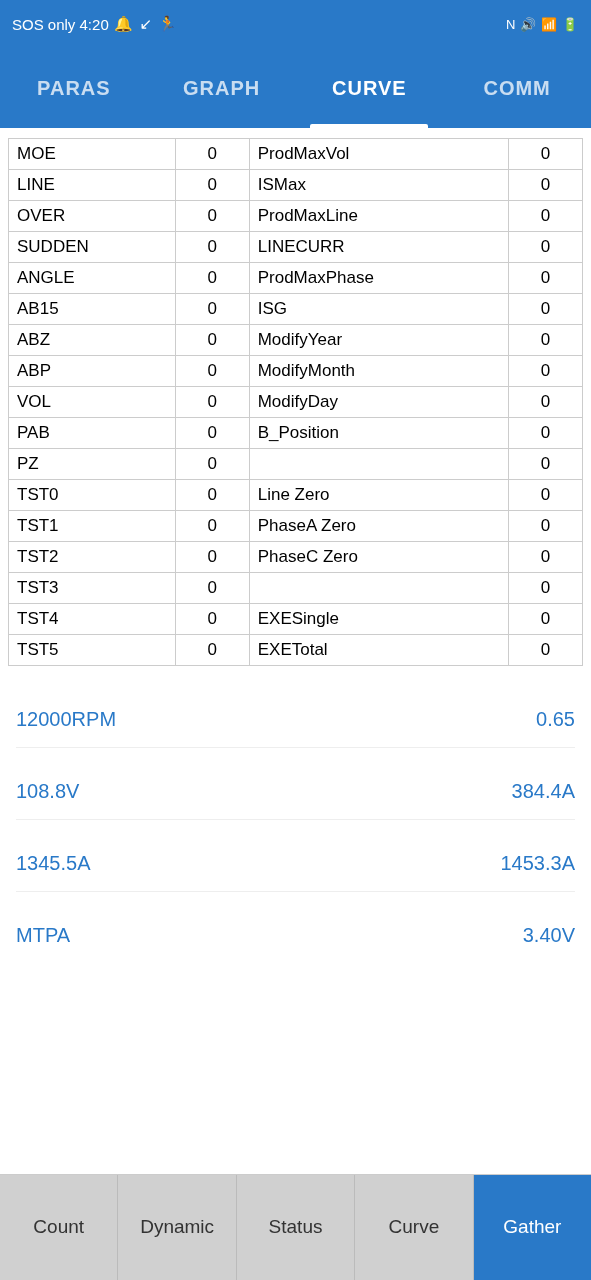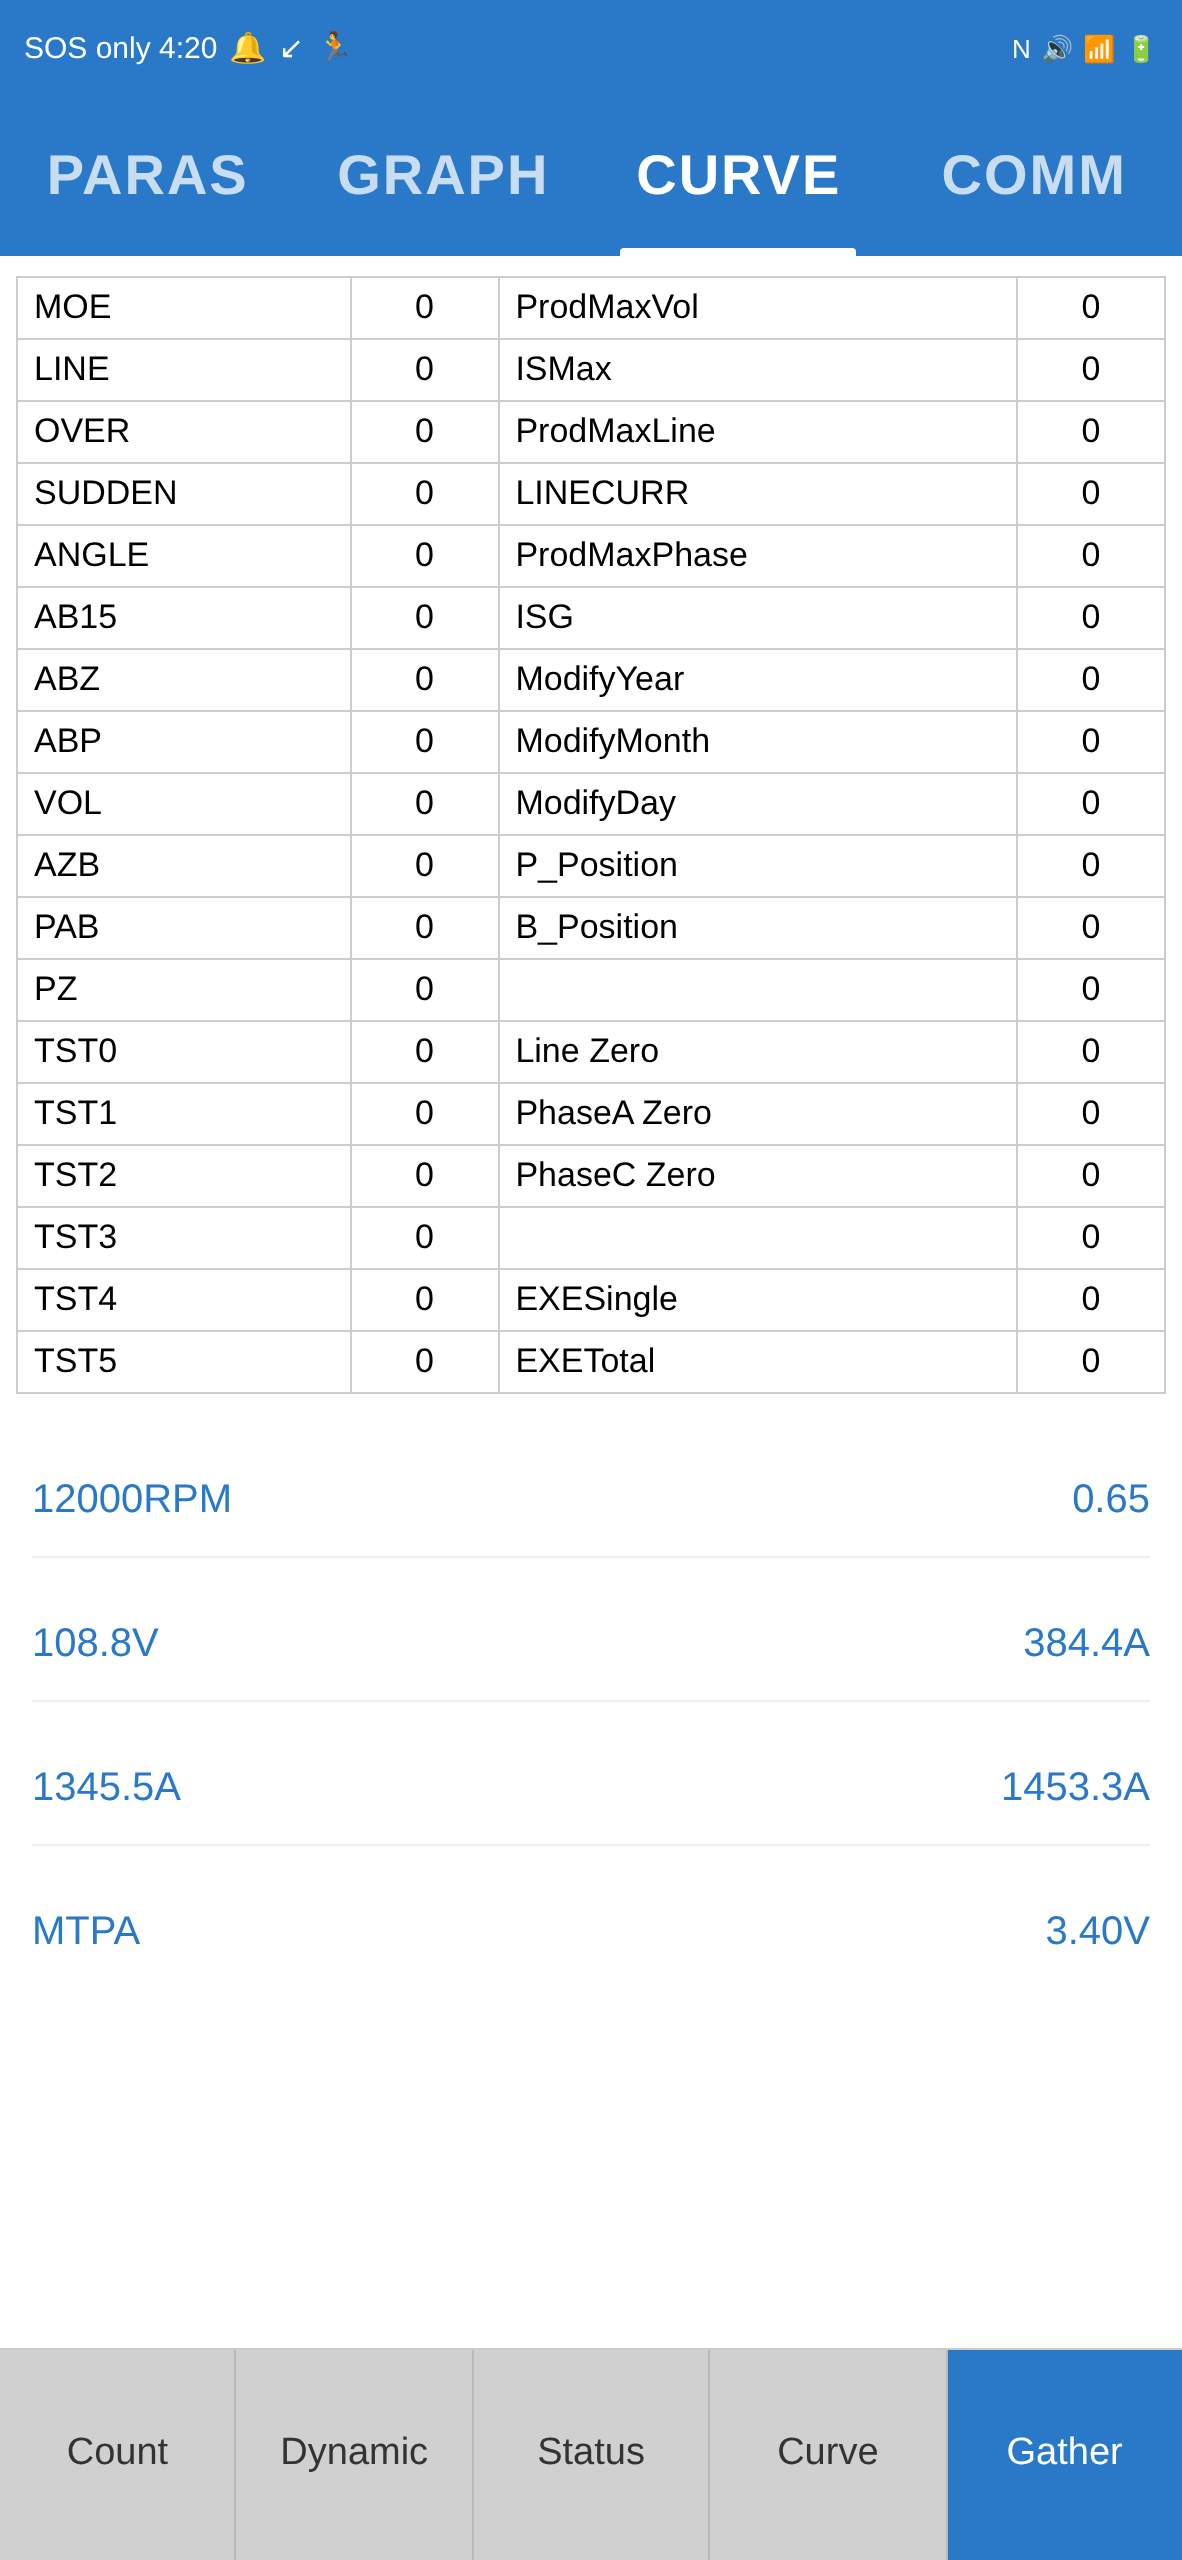--- a/index.html
+++ b/index.html
@@ -33,21 +33,21 @@
       background: #2979c8;
       display: flex;
       height: 80px;
     }
     .tab-item {
       flex: 1;
       display: flex;
       align-items: center;
       justify-content: center;
       color: rgba(255,255,255,0.75);
-      font-size: 28px;
+      font-size: 20px;
       font-weight: 600;
       letter-spacing: 1px;
       cursor: pointer;
       position: relative;
     }
     .tab-item.active {
       color: #fff;
     }
     .tab-item.active::after {
       content: '';
@@ -218,26 +218,20 @@
     <td class="col-name2">ModifyMonth</td>
     <td class="col-val2">0</td>
   </tr>
         <tr>
     <td class="col-name">VOL</td>
     <td class="col-val">0</td>
     <td class="col-name2">ModifyDay</td>
     <td class="col-val2">0</td>
   </tr>
         <tr>
-    <td class="col-name">AZB</td>
-    <td class="col-val">0</td>
-    <td class="col-name2">P_Position</td>
-    <td class="col-val2">0</td>
-  </tr>
-        <tr>
     <td class="col-name">PAB</td>
     <td class="col-val">0</td>
     <td class="col-name2">B_Position</td>
     <td class="col-val2">0</td>
   </tr>
         <tr>
     <td class="col-name">PZ</td>
     <td class="col-val">0</td>
     <td class="col-name2"></td>
     <td class="col-val2">0</td>

